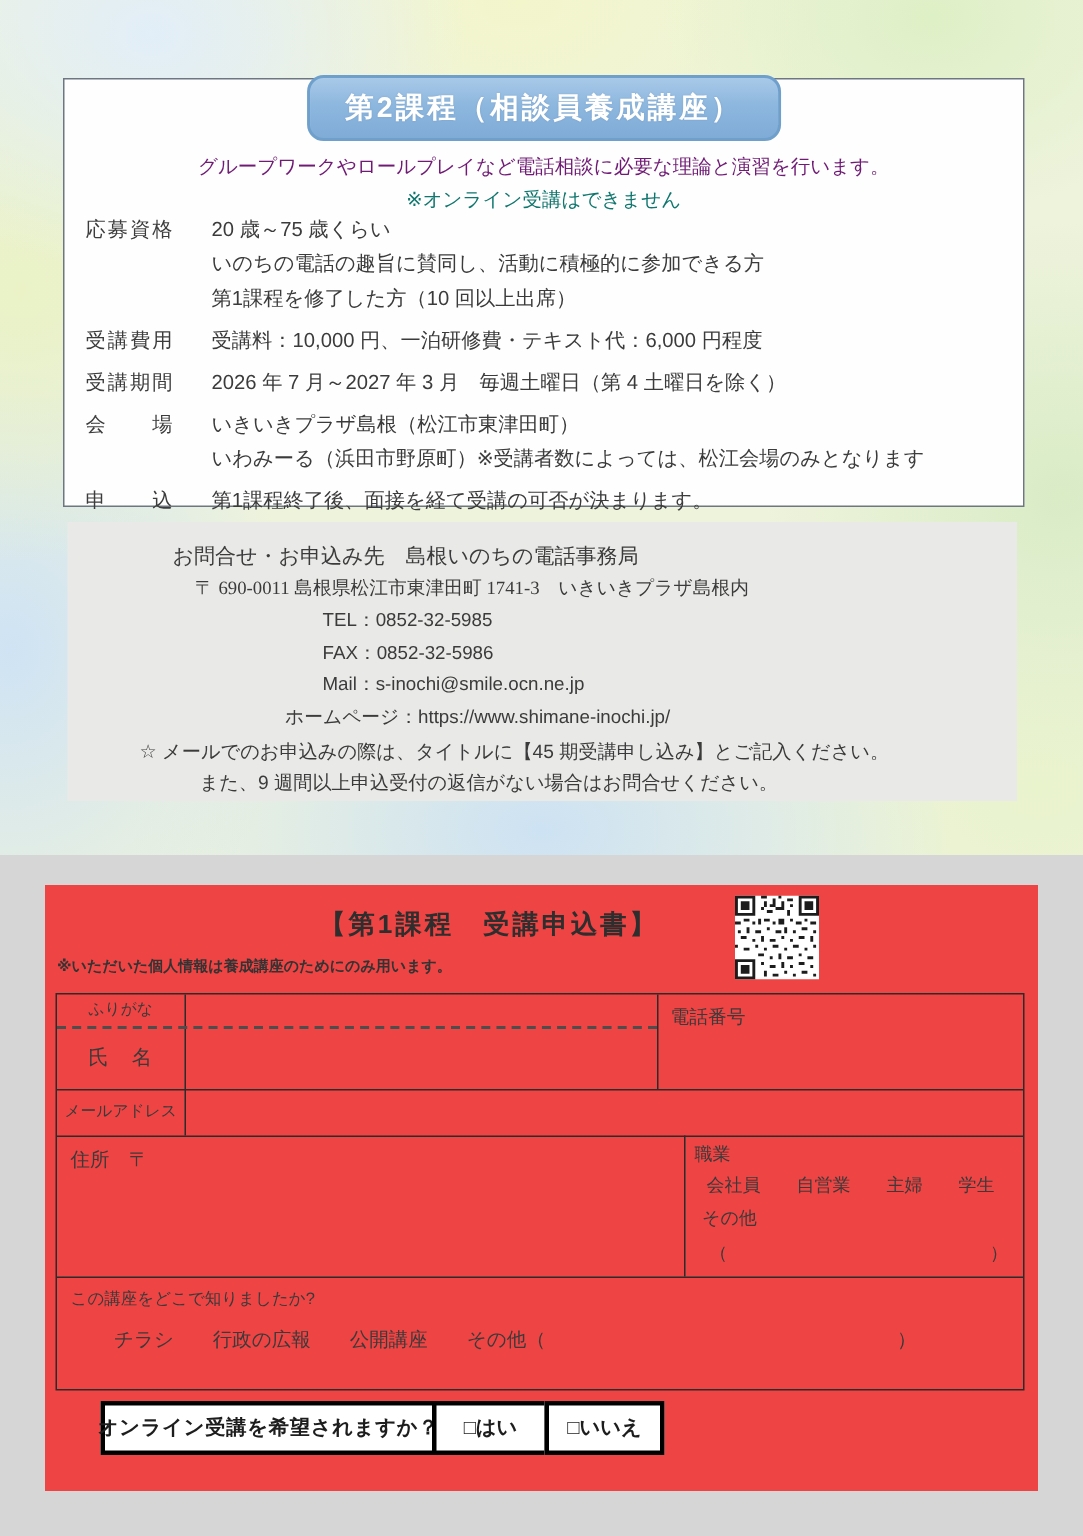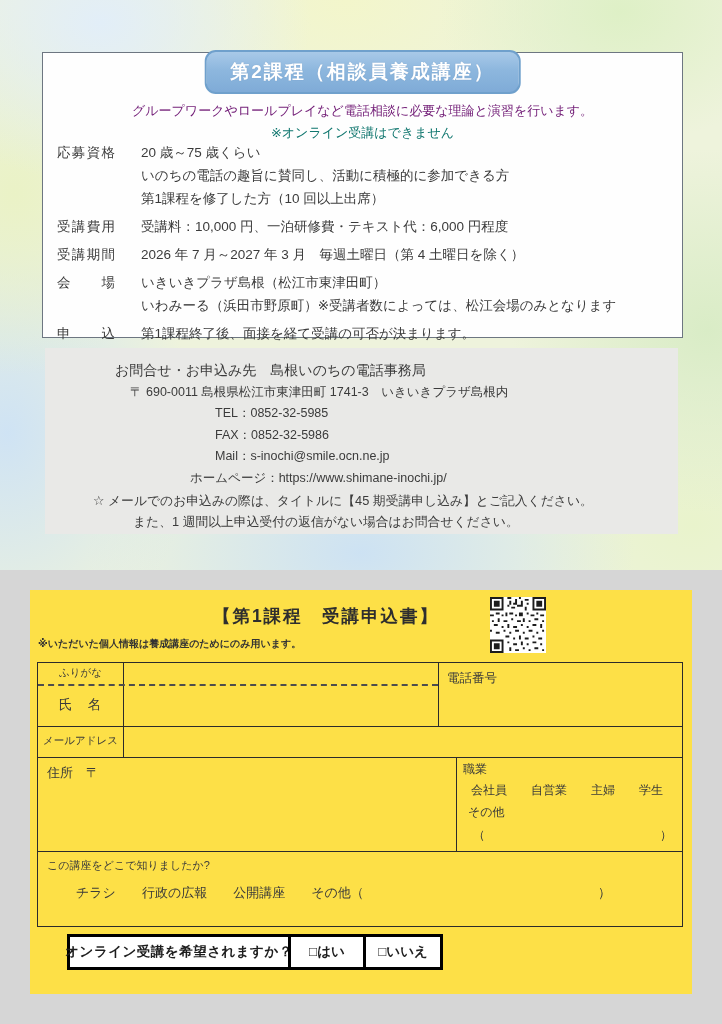--- a/index.html
+++ b/index.html
@@ -50,34 +50,34 @@
   }
   .def-lines { margin-left:26px; white-space:nowrap; }
 
   
   .contact-box {
     position:absolute; left:45px; top:348px; width:633px; height:186px;
     background:#e9e9e7; padding-top:12px; font-size:13px; line-height:21.6px;
     white-space:nowrap;
   }
   .c1 { margin-left:70px;  font-size:14px; }
-  .c2 { margin-left:85px;  font-size:12.5px; }
+  .c2 { margin-left:85px;  font-size:12.5px;font-family:Liberation Serif, serif; }
   .c3, .c4, .c5 { margin-left:170px; font-size:12.5px; }
   .c6 { margin-left:145px; font-size:12.5px; }
   .c7 { margin-left:48px;  font-size:12.8px; }
   .c8 { margin-left:88px;  font-size:12.8px; }
 
   
   .bottom-panel {
     position:absolute; left:0; top:570px; width:722px; height:454px;
     background:#d6d6d6;
   }
   .form-box {
     position:absolute; left:30px; top:20px; width:662px; height:404px;
-    background:#fde047;
+    background:#ef4444;
   }
   .form-title {
     position:absolute; left:0; right:70px; top:14px; text-align:center;
     font-size:17.5px; font-weight:bold; letter-spacing:2px; color:#2e2e2e;
   }
   .qr { position:absolute; left:460px; top:7px; width:56px; height:56px; }
   .privacy-note {
     position:absolute; left:8px; top:47px;
     font-size:10px; font-weight:bold; color:#333;
   }
@@ -177,21 +177,21 @@
   </div>
 
   <div class="contact-box">
     <div class="c1">お問合せ・お申込み先　島根いのちの電話事務局</div>
     <div class="c2">〒 690-0011 島根県松江市東津田町 1741-3　いきいきプラザ島根内</div>
     <div class="c3">TEL：0852-32-5985</div>
     <div class="c4">FAX：0852-32-5986</div>
     <div class="c5">Mail：s-inochi@smile.ocn.ne.jp</div>
     <div class="c6">ホームページ：https://www.shimane-inochi.jp/</div>
     <div class="c7">☆ メールでのお申込みの際は、タイトルに【45 期受講申し込み】とご記入ください。</div>
-    <div class="c8">また、1 週間以上申込受付の返信がない場合はお問合せください。</div>
+    <div class="c8">また、9 週間以上申込受付の返信がない場合はお問合せください。</div>
   </div>
 
   <div class="bottom-panel">
     <div class="form-box">
       <div class="form-title">【第1課程　受講申込書】</div>
 
       <svg class="qr" viewBox="0 0 29 29" xmlns="http://www.w3.org/2000/svg">
         <rect x="0" y="0" width="29" height="29" fill="#ffffff"></rect>
         <path fill="#1c1c1c" d="M0 0h7v7H0z M22 0h7v7h-7z M0 22h7v7H0z"></path>
         <path fill="#ffffff" d="M1 1h5v5H1z M23 1h5v5h-5z M1 23h5v5H1z"></path>

